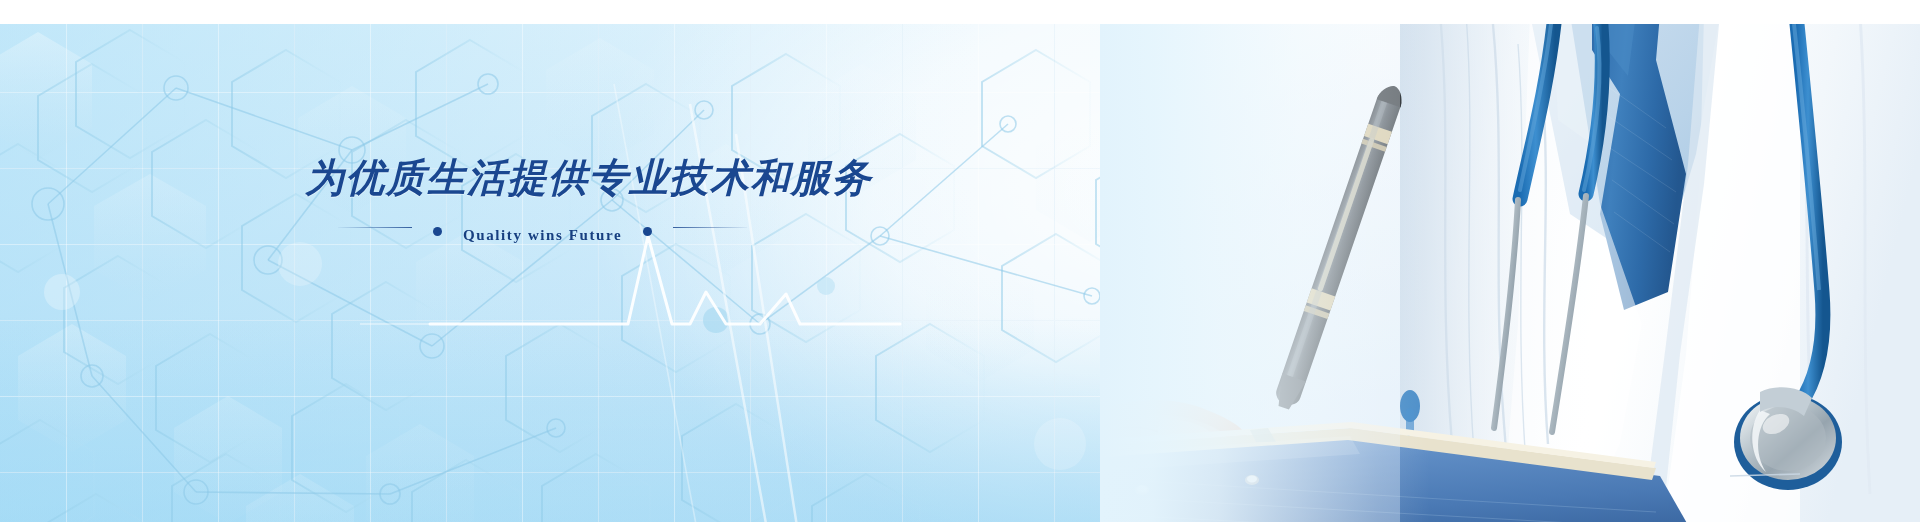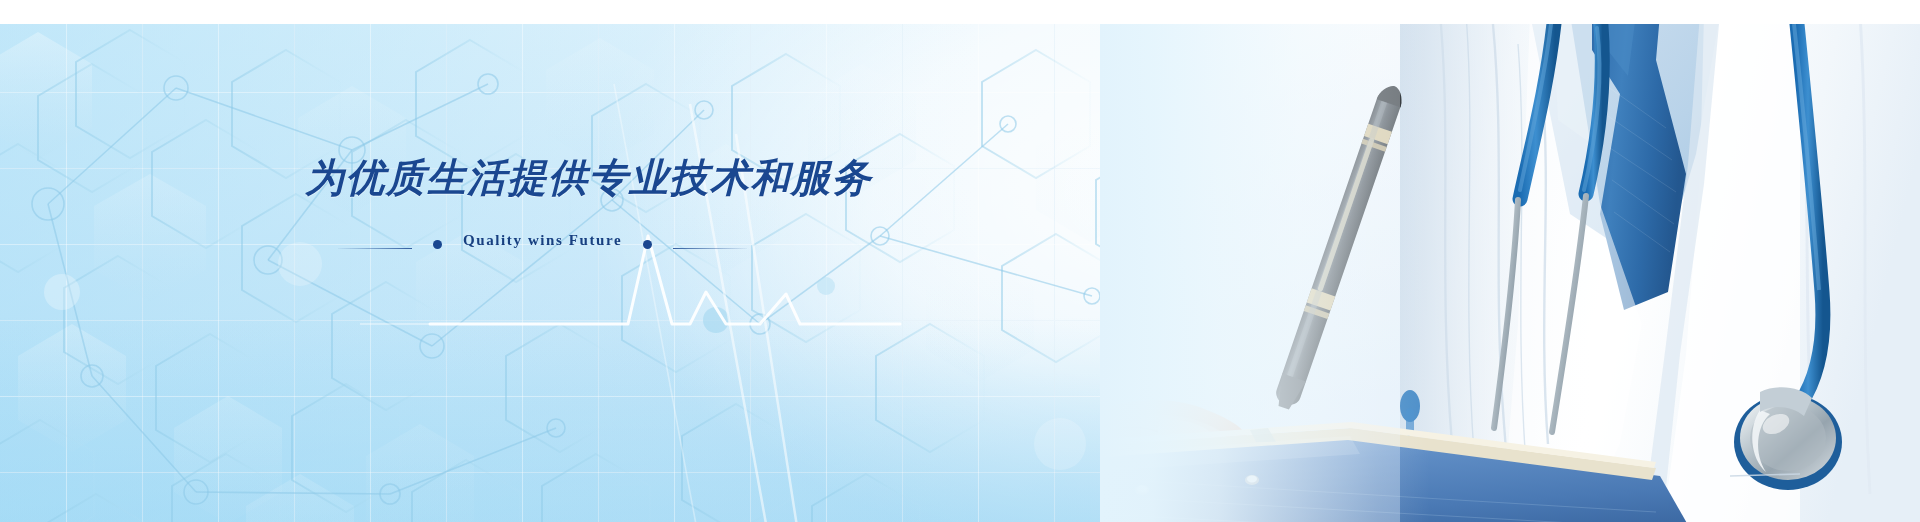--- a/index.html
+++ b/index.html
@@ -68,21 +68,21 @@
     position:absolute;left:305px;top:127px;
     font-size:39px;font-weight:700;font-style:italic;
     letter-spacing:1.5px;
     color:#1a4790;
     white-space:nowrap;
     text-shadow:0 1px 0 rgba(255,255,255,.45);
   }
   .tagrow{
     position:absolute;left:338px;top:203px;
     width:320px;height:22px;
-    display:flex;align-items:flex-end;gap:21px;
+    display:flex;align-items:flex-start;gap:21px;
   }
   .tagline-line{height:1px;background:linear-gradient(90deg,rgba(26,71,144,.05),rgba(26,71,144,.85));}
   .tagline-line.l{flex:0 0 74px;}
   .tagline-line.r{flex:0 0 74px;background:linear-gradient(90deg,rgba(26,71,144,.85),rgba(26,71,144,.05));}
   .tag-dot{width:9px;height:9px;border-radius:50%;background:#1a4790;flex:0 0 auto;}
   .tagline-text{
     font-family:"Liberation Serif",serif;
     font-size:15px;font-weight:700;color:#173f80;
     letter-spacing:1.6px;white-space:nowrap;
   }

